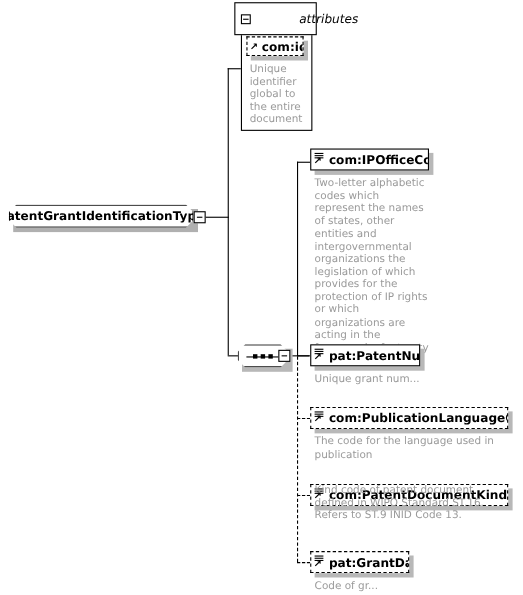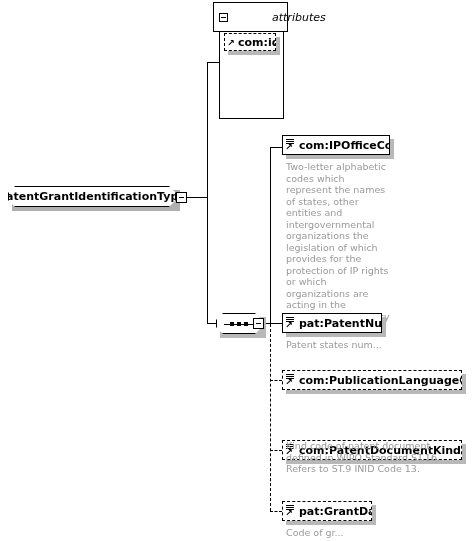--- a/index.html
+++ b/index.html
@@ -277,20 +277,21 @@
   <div class="attrhdr" style="left:213px; top:2px; width:75px; height:30px;gap:44px;">
     <span class="minusbox"></span>
     <span class="lbl">attributes</span>
   </div>
 
   <div class="nodeshadow" style="left:228px; top:37px; width:52px; height:18px;"></div>
   <div class="nodebox dashed" style="left:224px; top:33px; width:52px; height:18px; padding-left:13px;">
     <span class="aicon">↗</span>
     <span>com:id</span>
   </div>
+  <div class="desc" style="left:227px; top:57px; width:58px;">Unique identifier global to the entire document</div>
 
   <div class="nodeshadow" style="left:286px; top:139px; width:108px; height:20px;"></div>
   <div class="nodebox solid" style="left:282px; top:135px; width:108px; height:20px;">
     <span class="eicon">
       <i class="l1"></i>
         <i class="l2"></i>
         <i class="l3"></i>
       <span class="arr">↗</span>
     </span>
     <span>com:IPOfficeCode</span>
@@ -313,32 +314,33 @@
   <div class="nodeshadow" style="left:286px; top:317px; width:100px; height:20px;"></div>
   <div class="nodebox solid" style="left:282px; top:313px; width:100px; height:20px;">
     <span class="eicon">
       <i class="l1"></i>
         <i class="l2"></i>
         <i class="l3"></i>
       <span class="arr">↗</span>
     </span>
     <span>pat:PatentNumb...</span>
   </div>
-  <div class="desc" style="left:286px; top:339px; width:150px;">Patent states num...</div>
+  <div class="desc" style="left:286px; top:339px; width:150px;">Unique grant num...</div>
 
   <div class="nodeshadow" style="left:286px; top:374px; width:180px; height:20px;"></div>
   <div class="nodebox dashed" style="left:282px; top:370px; width:180px; height:20px;">
     <span class="eicon">
       <i class="l1"></i>
         <i class="l2"></i>
         <i class="l3"></i>
       <span class="arr">↗</span>
     </span>
     <span>com:PublicationLanguageCo...</span>
   </div>
+  <div class="desc" style="left:286px; top:396px; width:180px;">The code for the language used in publication</div>
 
   <div class="nodeshadow" style="left:286px; top:444px; width:180px; height:20px;"></div>
   <div class="nodebox dashed" style="left:282px; top:440px; width:180px; height:20px;">
     <span class="eicon">
       <i class="l1"></i>
         <i class="l2"></i>
         <i class="l3"></i>
       <span class="arr">↗</span>
     </span>
     <span>com:PatentDocumentKindCo...</span>

